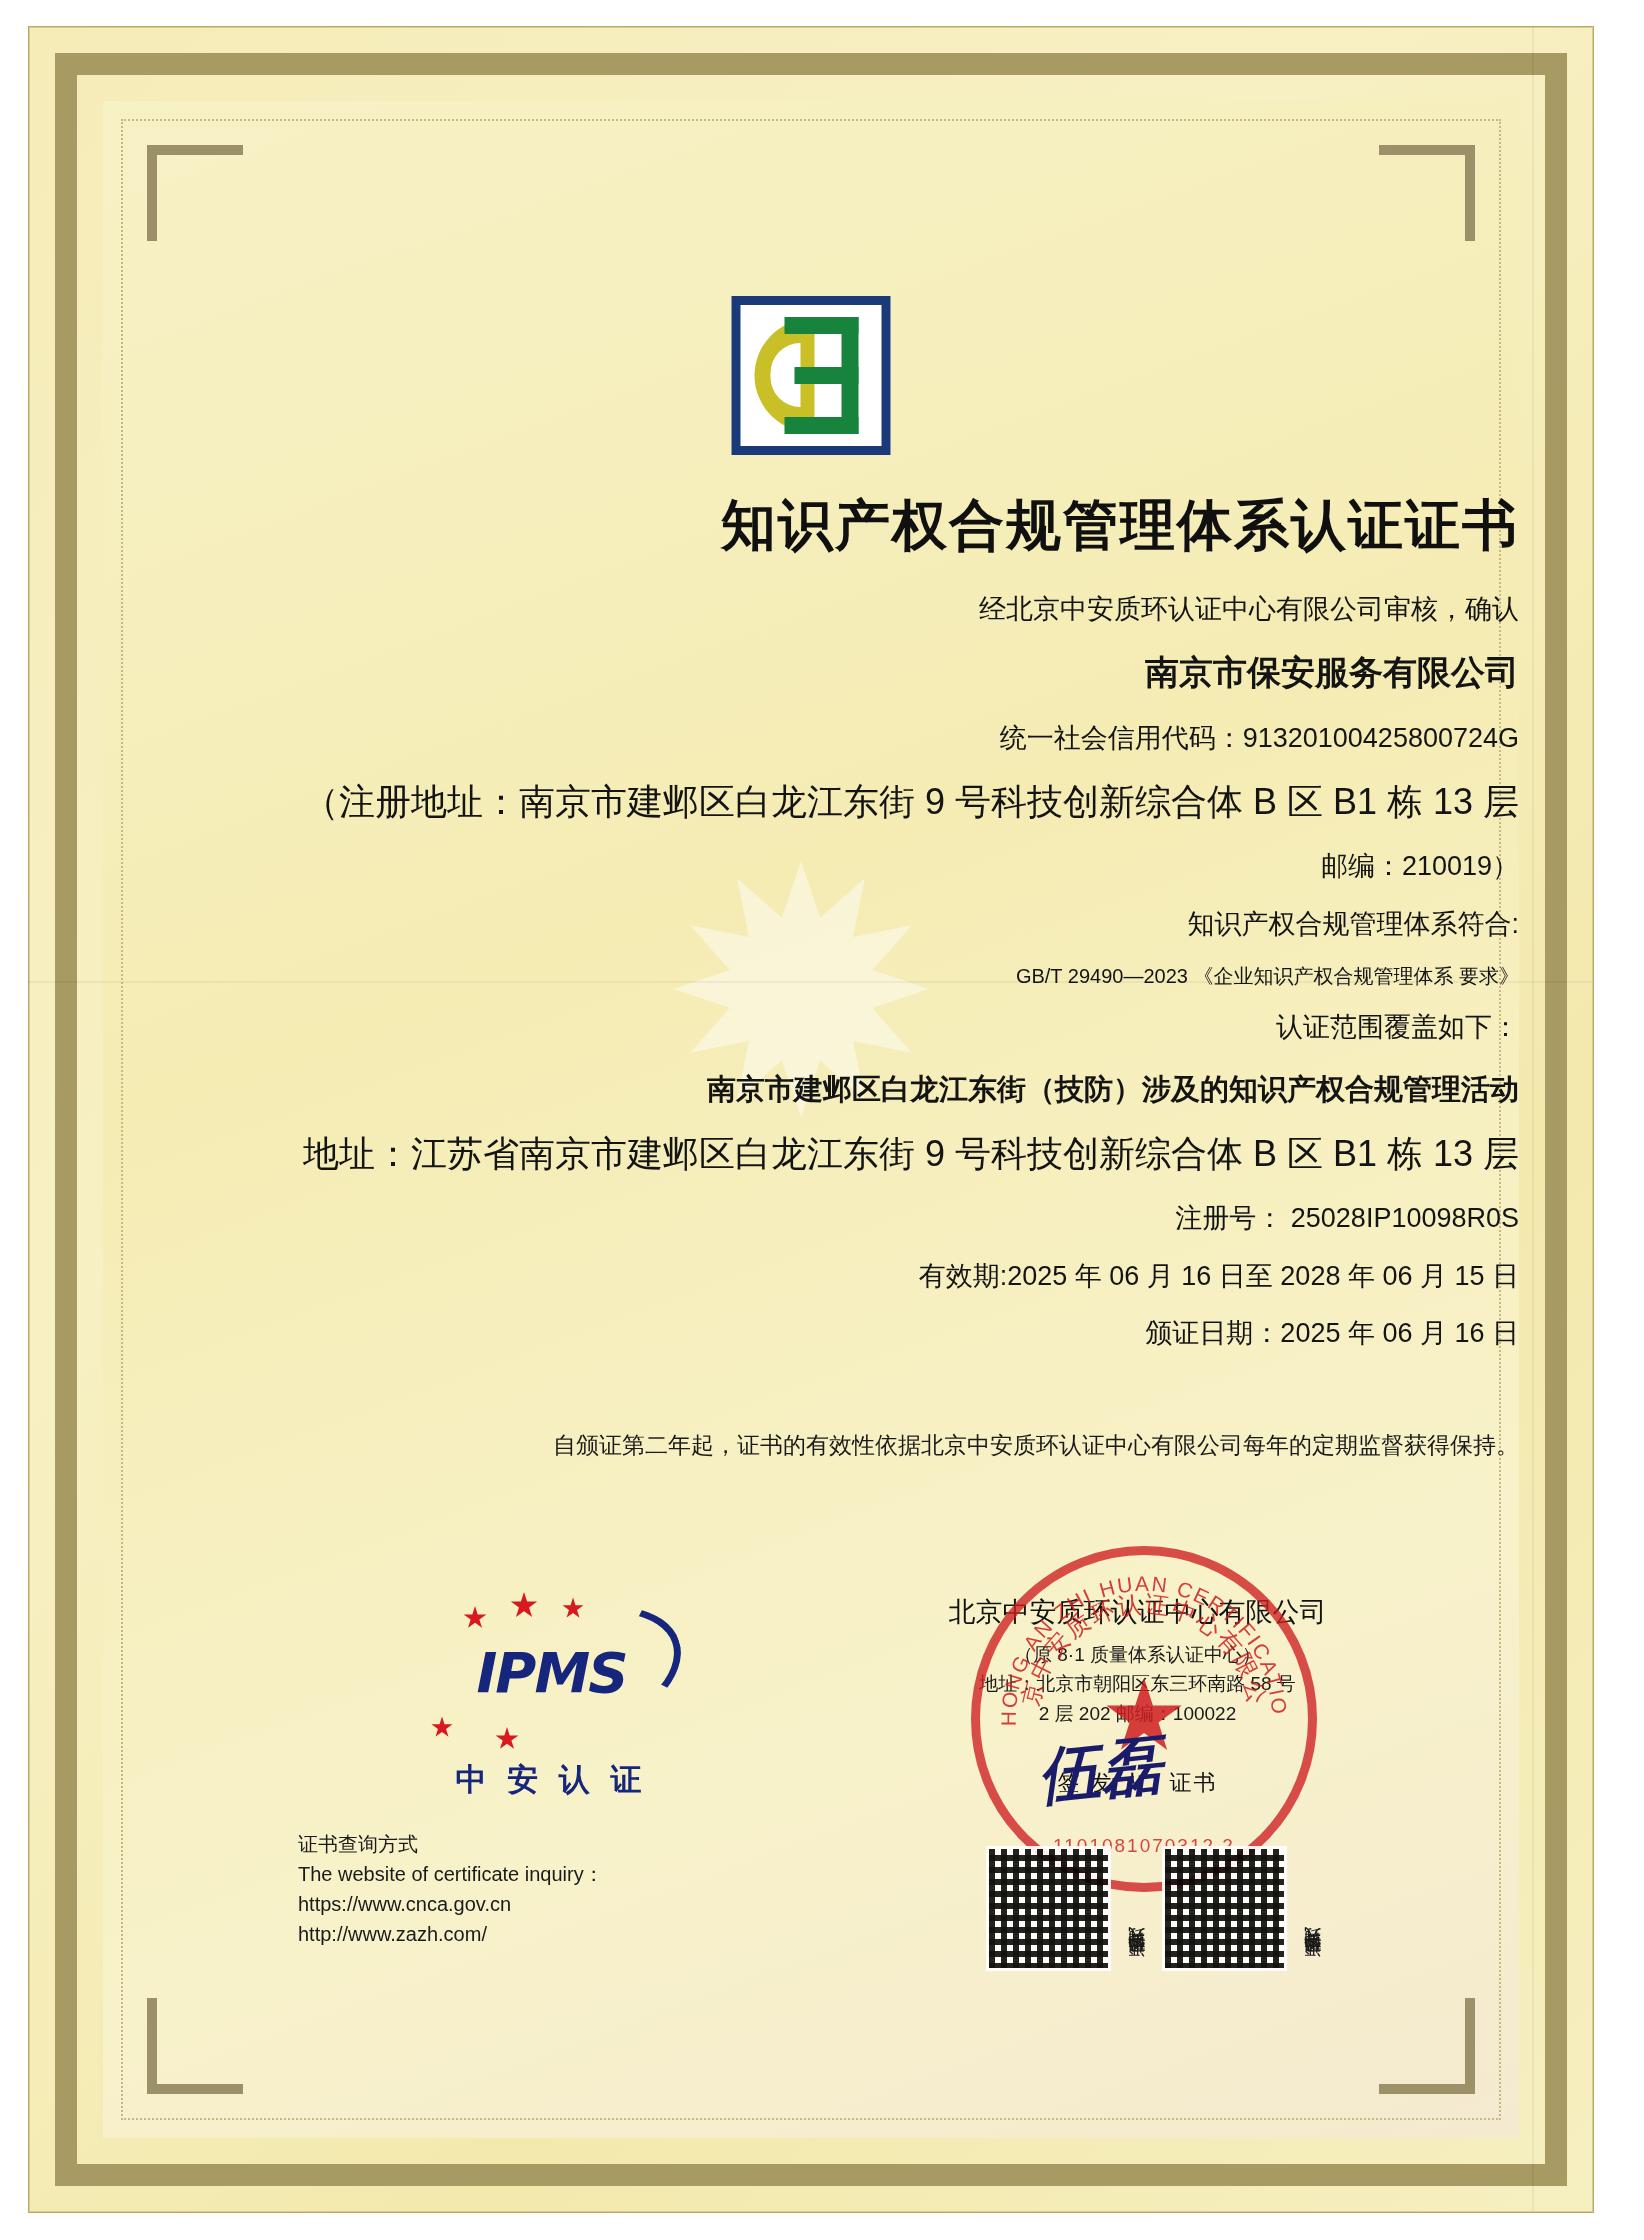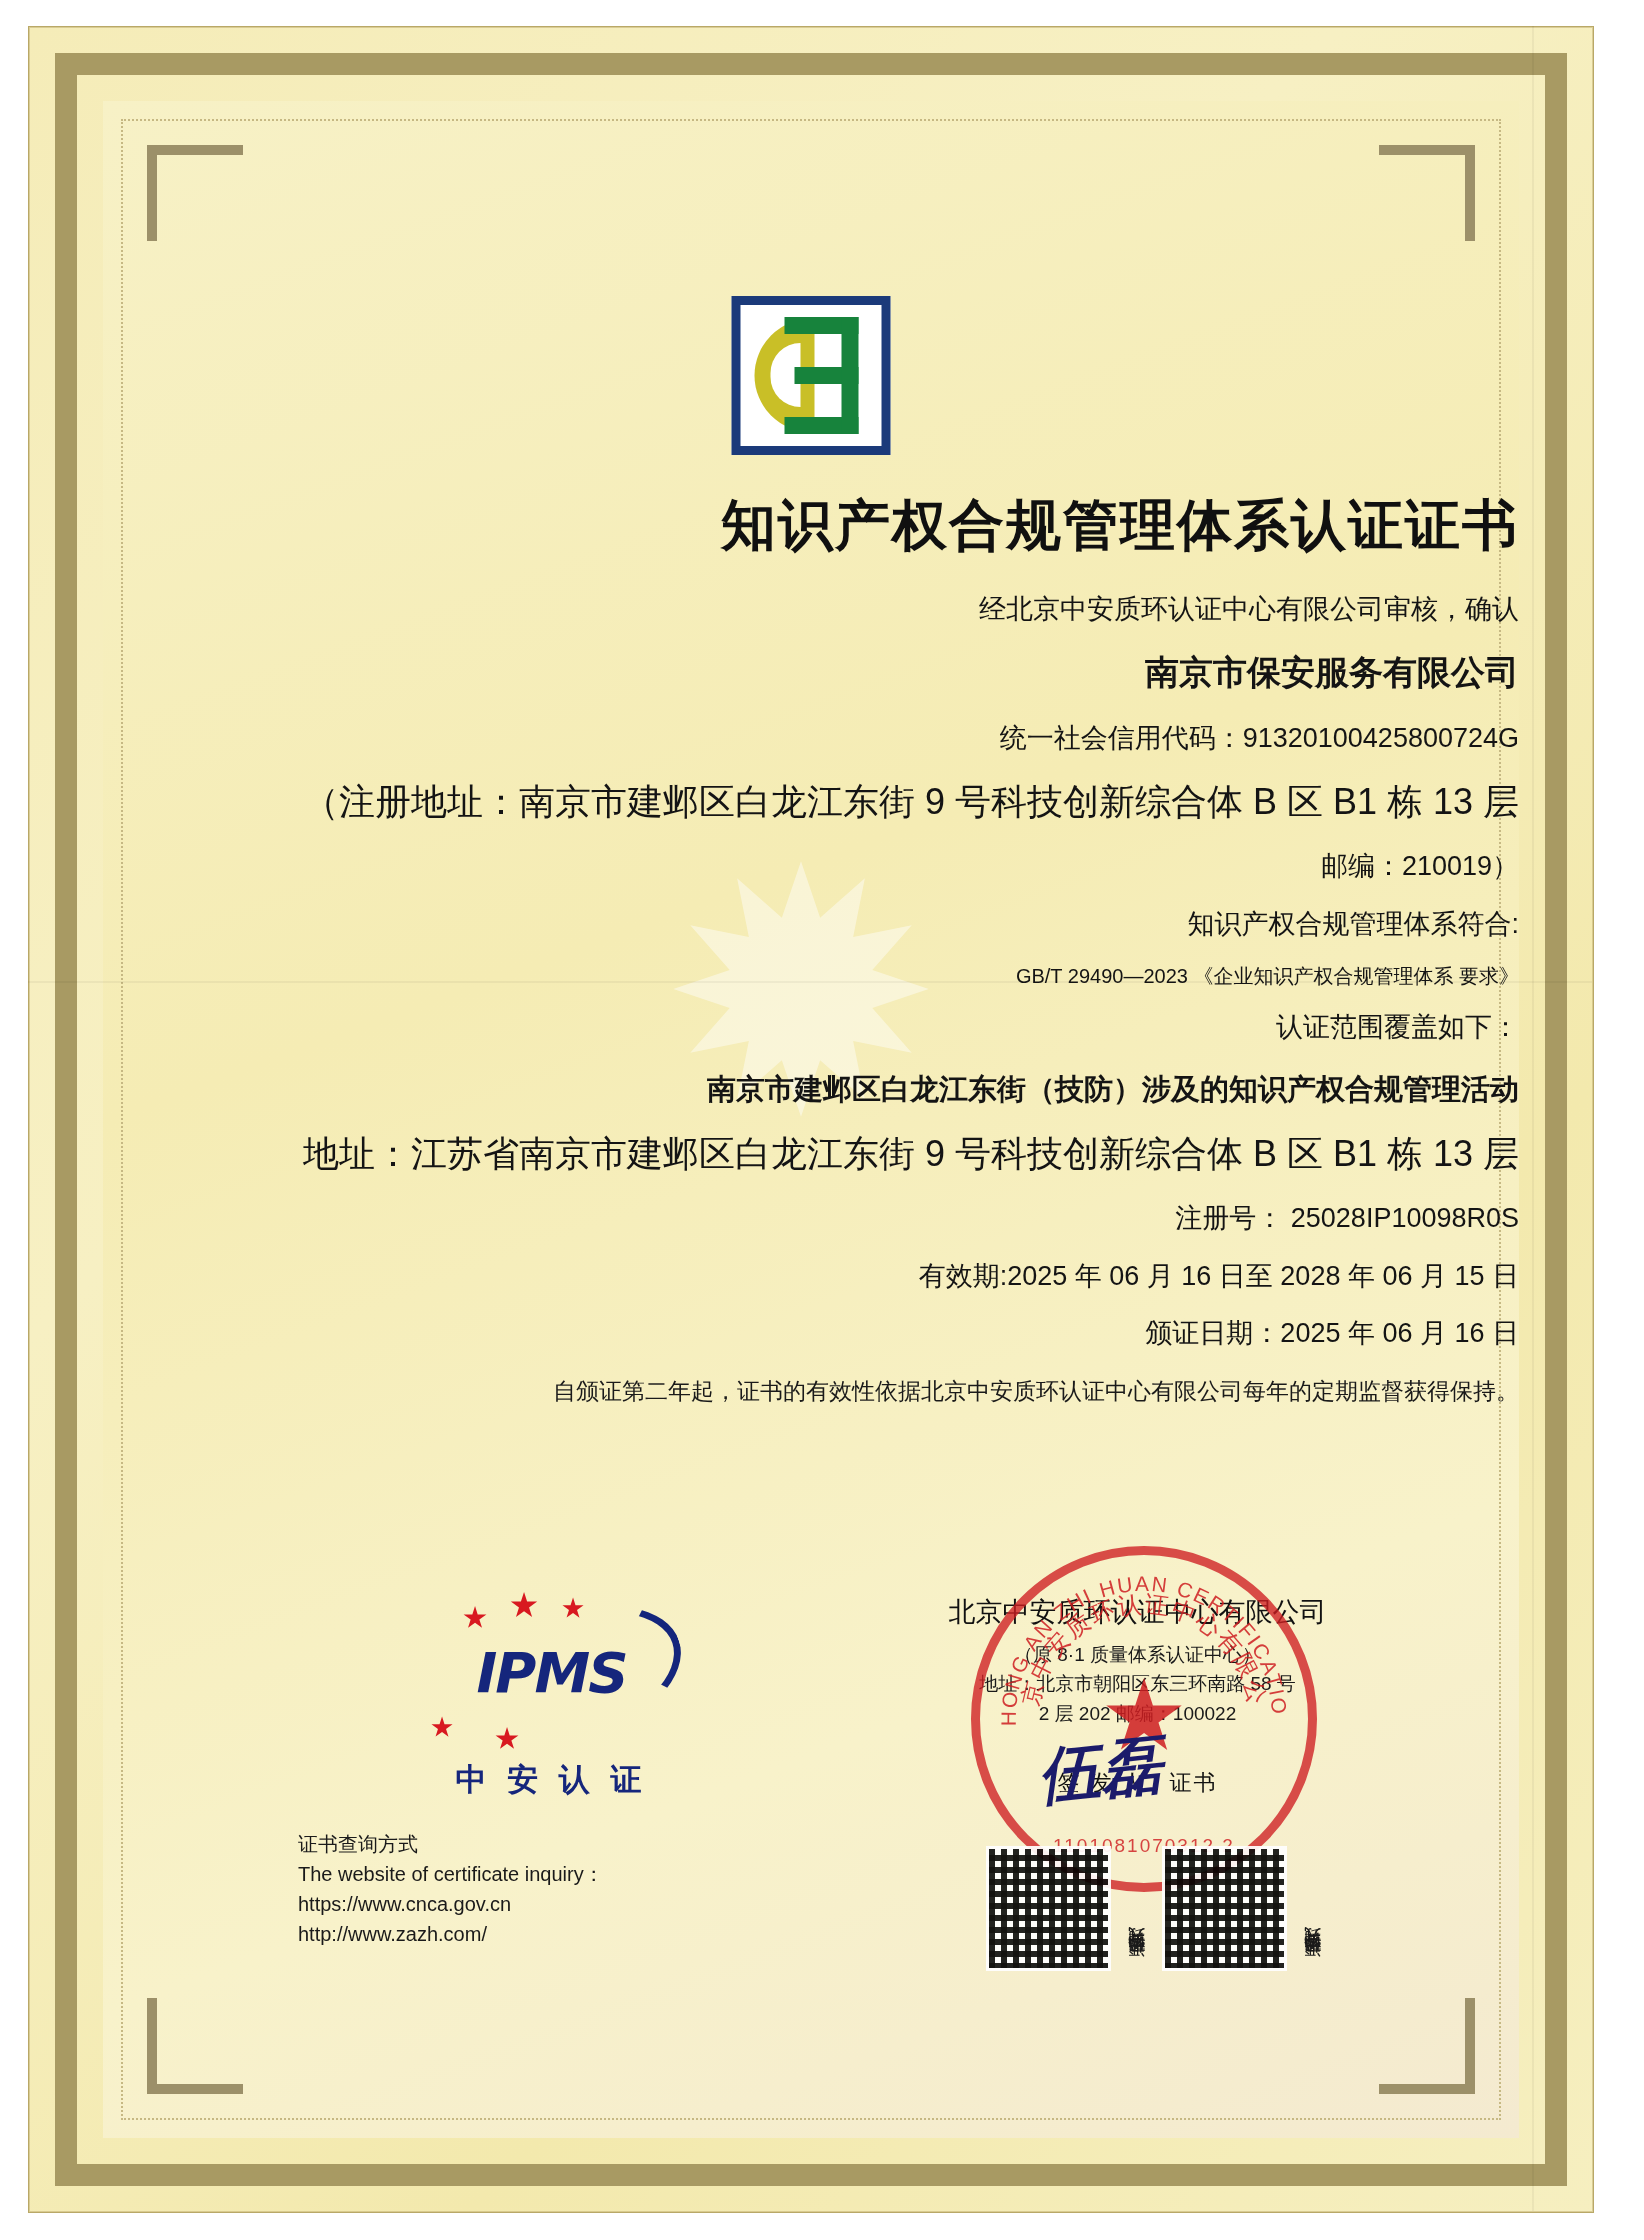--- a/index.html
+++ b/index.html
@@ -181,21 +181,21 @@
   }
   .line.scope {
     font-size: 29px;
     font-weight: 600;
     margin: 20px 0 16px 0;
   }
   .line.addr {
     font-size: 36px;
   }
   .note {
-    margin-top: 22px;
+    margin-top: 76px;
     font-size: 23px;
     color: #1a1a1a;
   }
 
   
   .ipms {
     position: absolute;
     left: 299px;
     top: 1497px;
     width: 299px;

